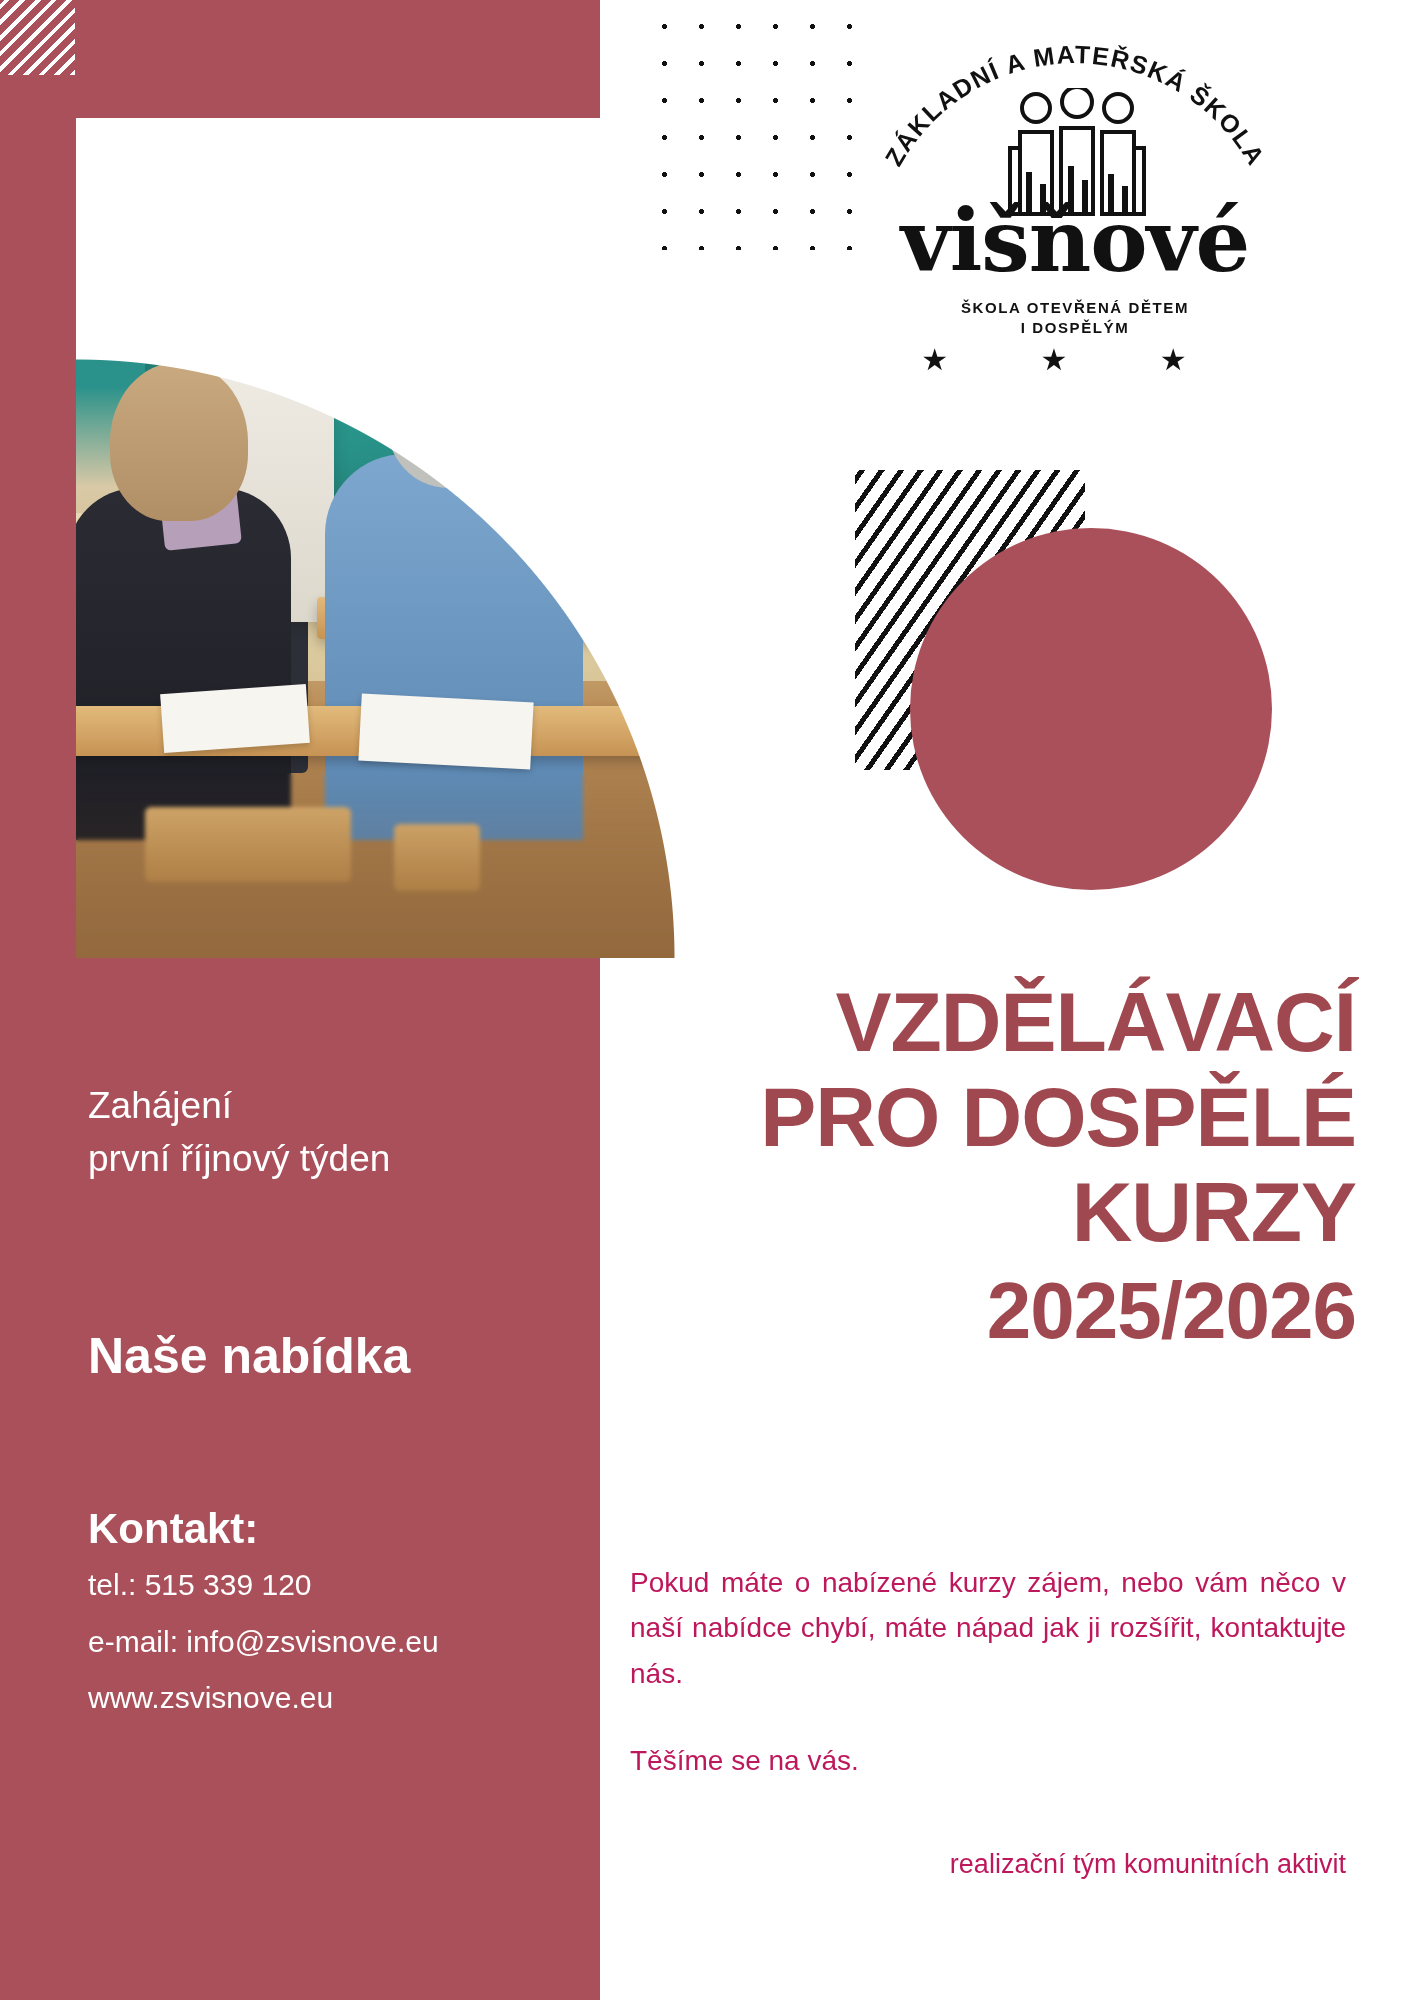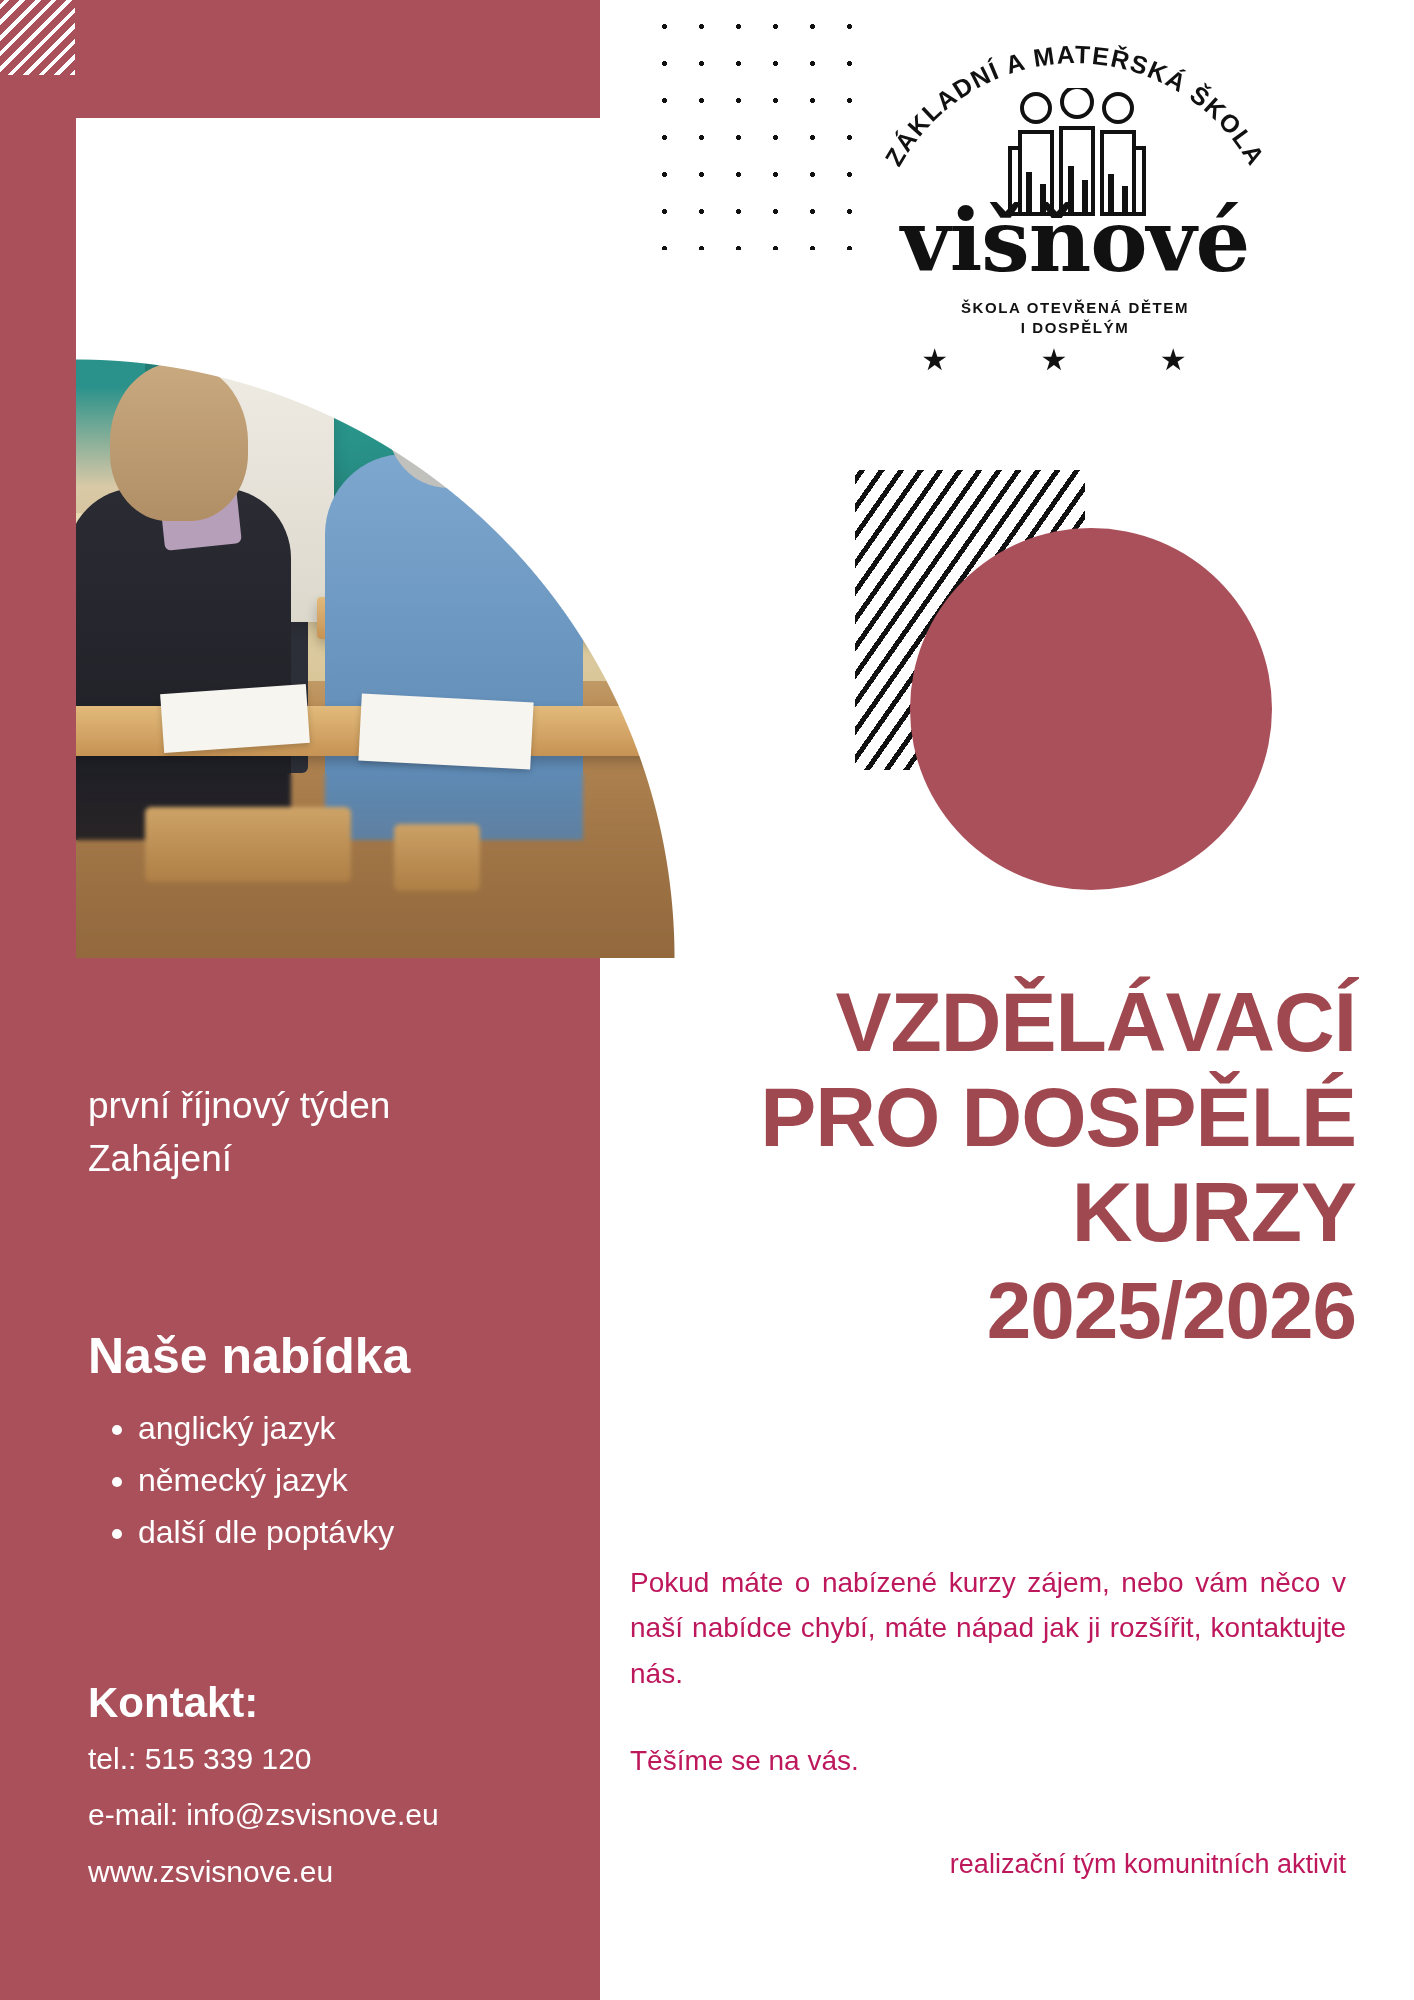--- a/index.html
+++ b/index.html
@@ -475,29 +475,24 @@
       <div>ŠKOLA OTEVŘENÁ DĚTEM</div>
       <div>I DOSPĚLÝM</div>
     </div>
     <div class="logo-stars">★ ★ ★</div>
   </div>
 
   <div class="circle-stripes"></div>
   <div class="maroon-circle"></div>
 
   <div class="left-text">
+    <div class="lt-line">Zahájení</div>
     <div class="lt-line">první říjnový týden</div>
-    <div class="lt-line">Zahájení</div>
 
     <div class="lt-heading">Naše nabídka</div>
-    <ul class="lt-list">
-      <li>anglický jazyk</li>
-      <li>německý jazyk</li>
-      <li>další dle poptávky</li>
-    </ul>
 
     <div class="lt-contact-heading">Kontakt:</div>
     <div class="lt-contact-line">tel.: 515 339 120</div>
     <div class="lt-contact-line">e-mail: info@zsvisnove.eu</div>
     <div class="lt-contact-line">www.zsvisnove.eu</div>
   </div>
 
   <div class="title-block">
     <div>VZDĚLÁVACÍ</div>
     <div>PRO DOSPĚLÉ</div>

